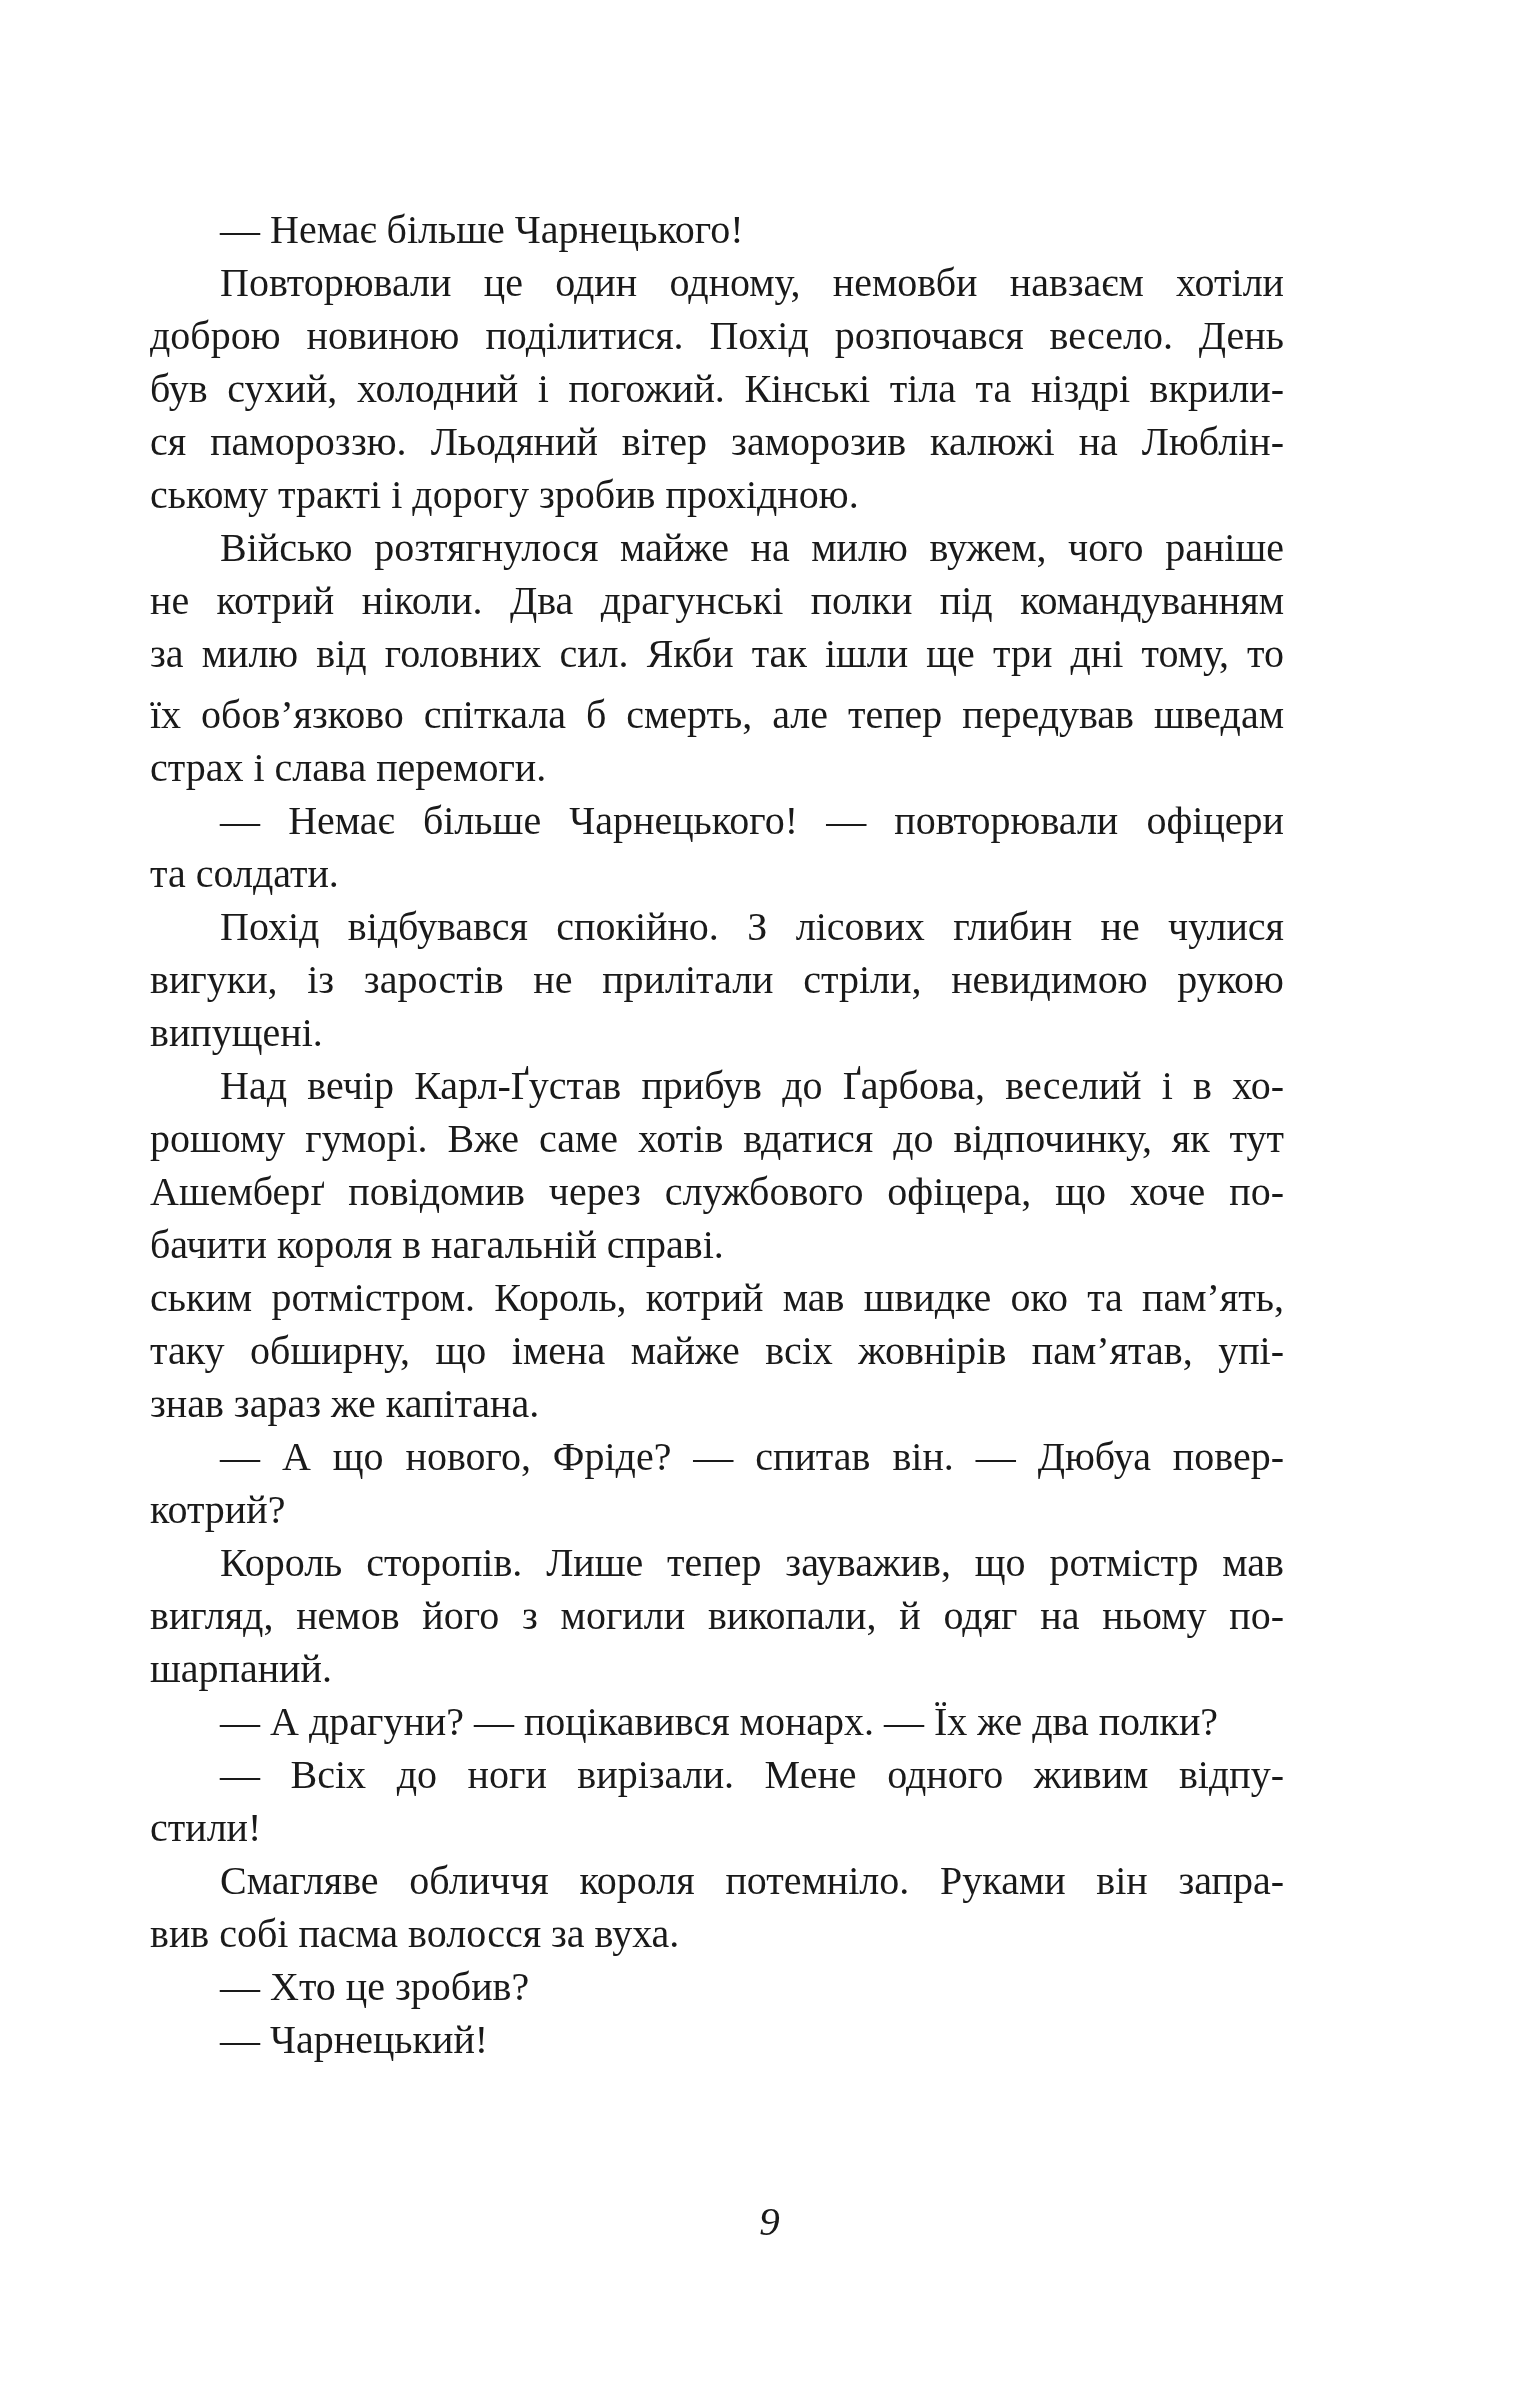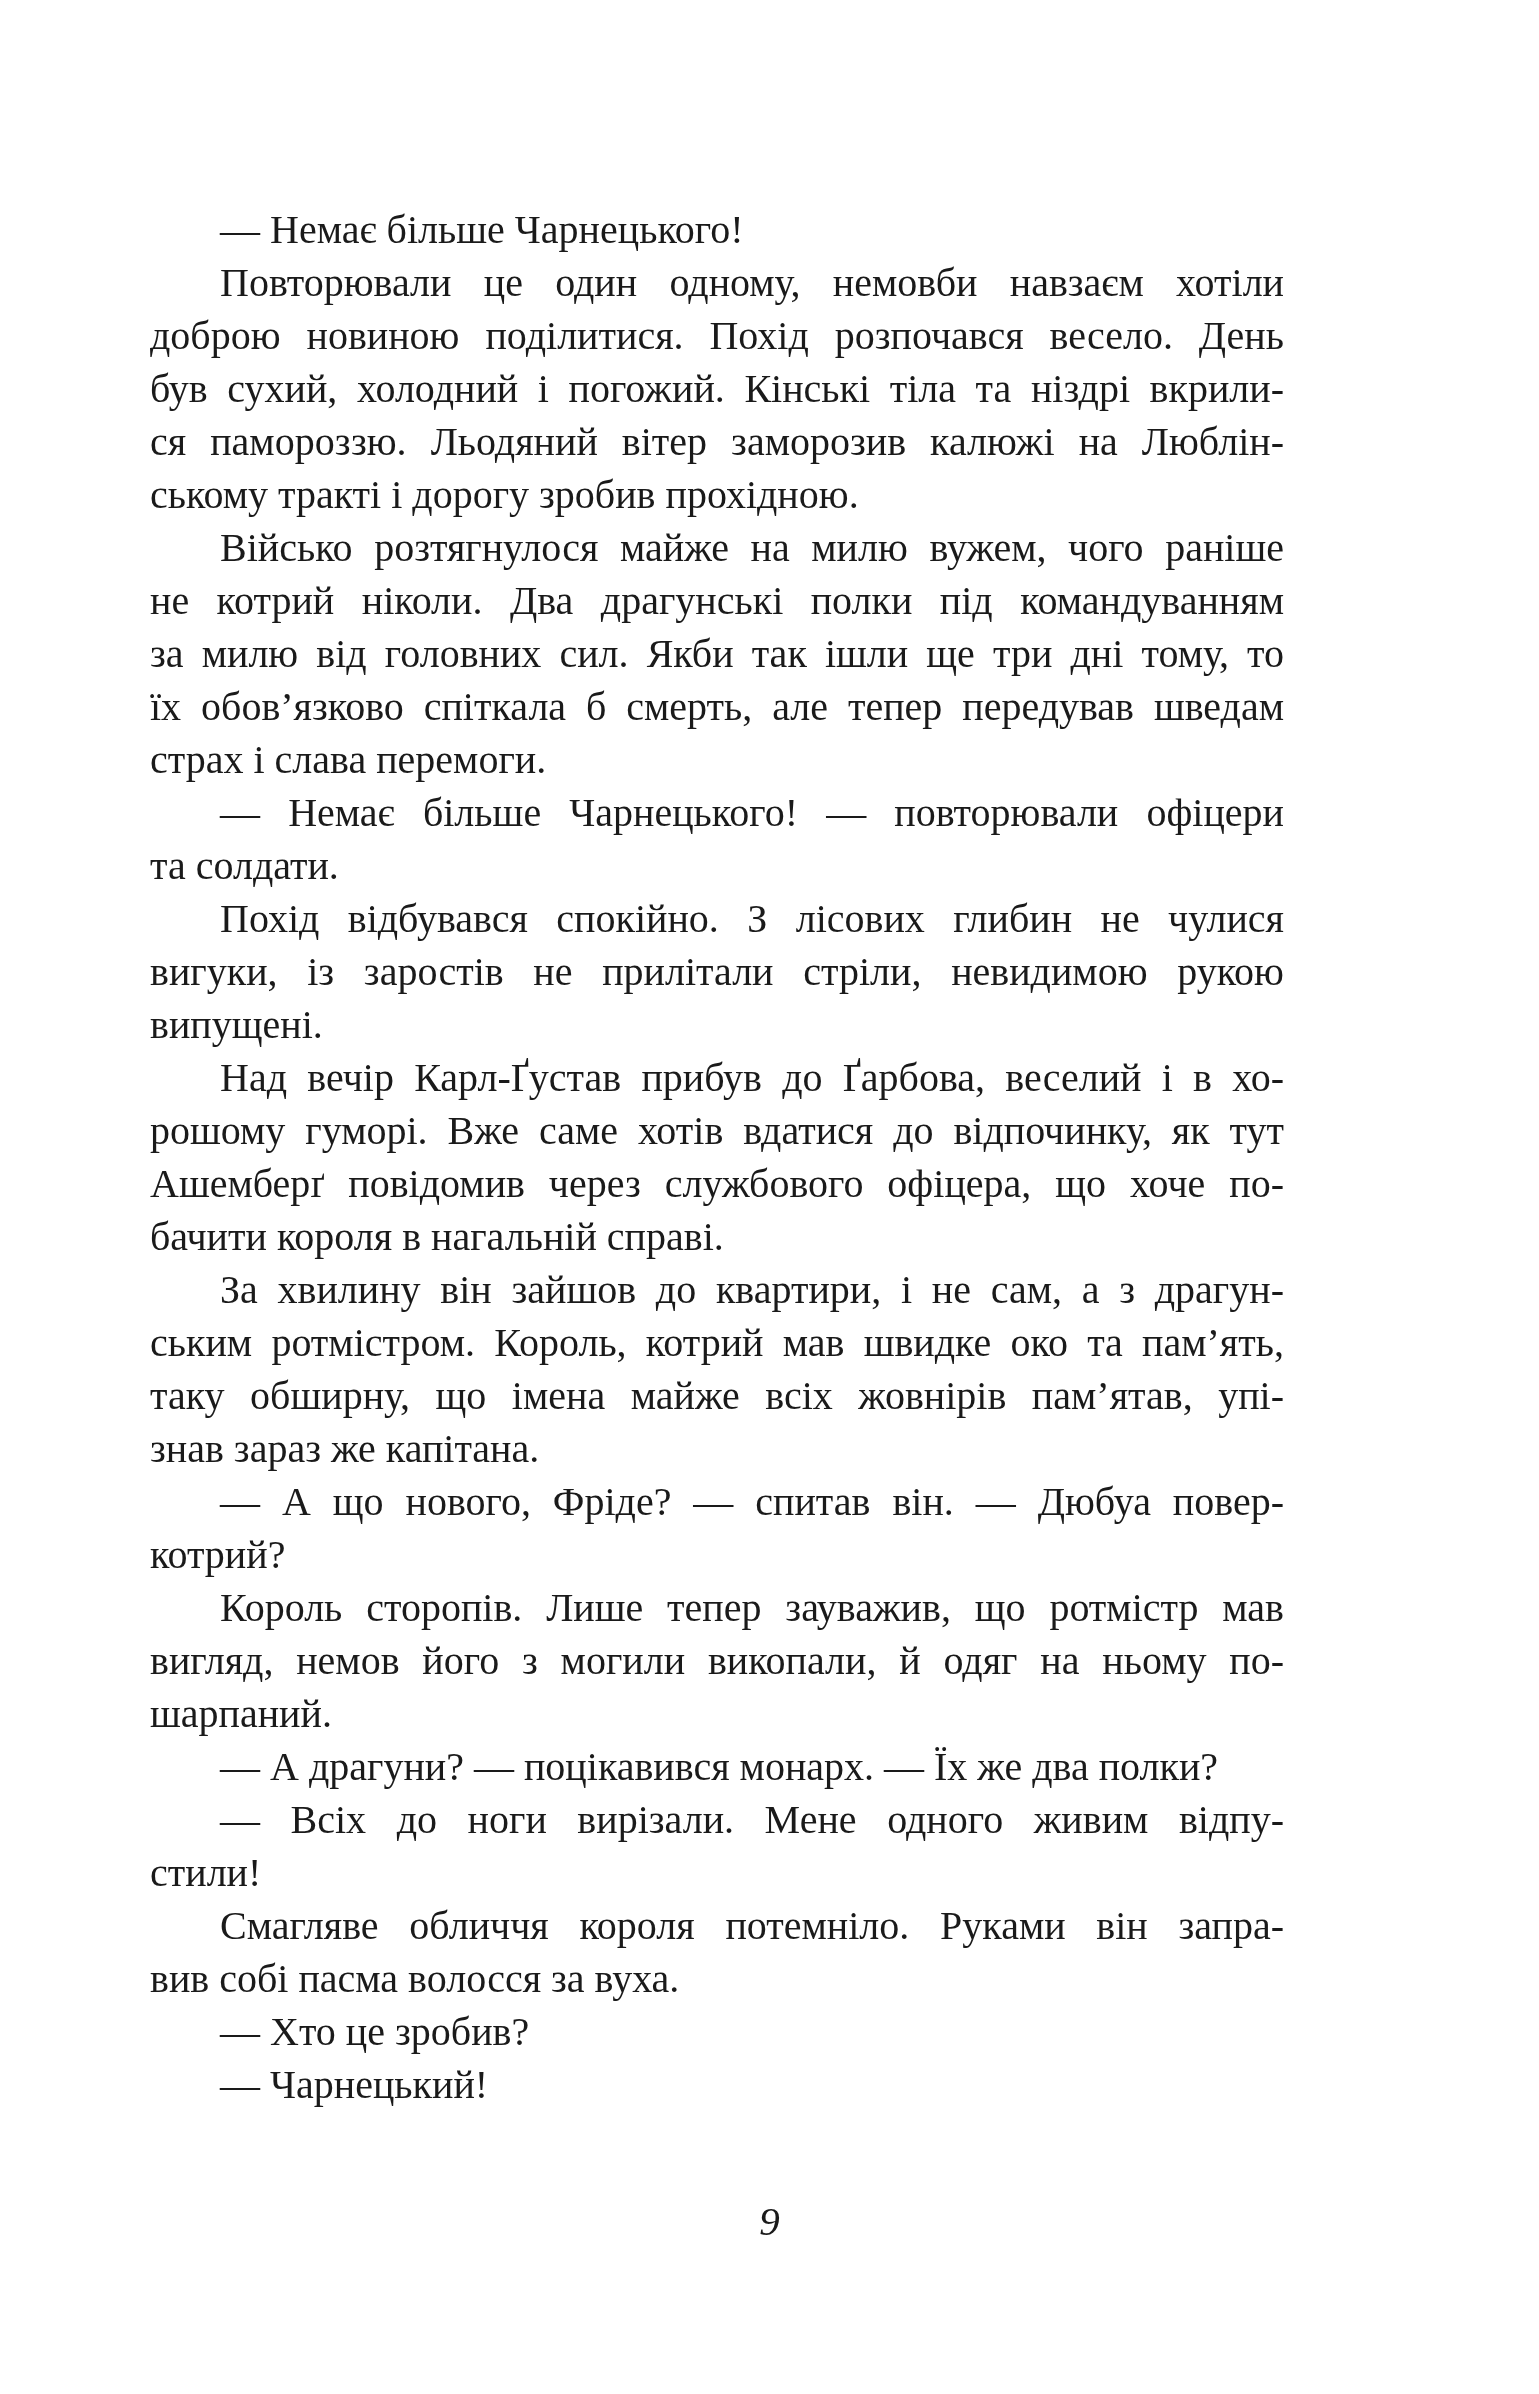--- a/index.html
+++ b/index.html
@@ -35,32 +35,31 @@
   <div class="text-block" id="text-block">
       <div class="line indent last" style="white-space: normal;">— Немає більше Чарнецького!</div>
       <div class="line indent" style="white-space: normal;">Повторювали це один одному, немовби навзаєм хотіли</div>
       <div class="line" style="white-space: normal;">доброю новиною поділитися. Похід розпочався весело. День</div>
       <div class="line" style="white-space: normal;">був сухий, холодний і погожий. Кінські тіла та ніздрі вкрили-</div>
       <div class="line" style="white-space: normal;">ся памороззю. Льодяний вітер заморозив калюжі на Люблін-</div>
       <div class="line last" style="white-space: normal;">ському тракті і дорогу зробив прохідною.</div>
       <div class="line indent" style="white-space: normal;">Військо розтягнулося майже на милю вужем, чого раніше</div>
       <div class="line" style="white-space: normal;">не котрий ніколи. Два драгунські полки під командуванням</div>
       <div class="line" style="white-space: normal;">за милю від головних сил. Якби так ішли ще три дні тому, то</div>
-      <div class="line" style="white-space: normal;">їх обов’язково спіткала б смерть, але тепер передував шведам</div>
+      <div class="line" style="white-space: normal; margin-top: 8px;">їх обов’язково спіткала б смерть, але тепер передував шведам</div>
       <div class="line last" style="white-space: normal;">страх і слава перемоги.</div>
       <div class="line indent" style="white-space: normal;">— Немає більше Чарнецького! — повторювали офіцери</div>
       <div class="line last" style="white-space: normal;">та солдати.</div>
       <div class="line indent" style="white-space: normal;">Похід відбувався спокійно. З лісових глибин не чулися</div>
       <div class="line" style="white-space: normal;">вигуки, із заростів не прилітали стріли, невидимою рукою</div>
       <div class="line last" style="white-space: normal;">випущені.</div>
       <div class="line indent" style="white-space: normal;">Над вечір Карл-Ґустав прибув до Ґарбова, веселий і в хо-</div>
       <div class="line" style="white-space: normal;">рошому гуморі. Вже саме хотів вдатися до відпочинку, як тут</div>
       <div class="line" style="white-space: normal;">Ашемберґ повідомив через службового офіцера, що хоче по-</div>
       <div class="line last" style="white-space: normal;">бачити короля в нагальній справі.</div>
-      <div class="line indent" style="white-space: normal;">За хвилину він зайшов до квартири, і не сам, а з драгун-</div>
       <div class="line" style="white-space: normal;">ським ротмістром. Король, котрий мав швидке око та пам’ять,</div>
       <div class="line" style="white-space: normal;">таку обширну, що імена майже всіх жовнірів пам’ятав, упі-</div>
       <div class="line last" style="white-space: normal;">знав зараз же капітана.</div>
       <div class="line indent" style="white-space: normal;">— А що нового, Фріде? — спитав він. — Дюбуа повер-</div>
       <div class="line last" style="white-space: normal;">котрий?</div>
       <div class="line indent" style="white-space: normal;">Король сторопів. Лише тепер зауважив, що ротмістр мав</div>
       <div class="line" style="white-space: normal;">вигляд, немов його з могили викопали, й одяг на ньому по-</div>
       <div class="line last" style="white-space: normal;">шарпаний.</div>
       <div class="line indent last" style="white-space: normal;">— А драгуни? — поцікавився монарх. — Їх же два полки?</div>
       <div class="line indent" style="white-space: normal;">— Всіх до ноги вирізали. Мене одного живим відпу-</div>

